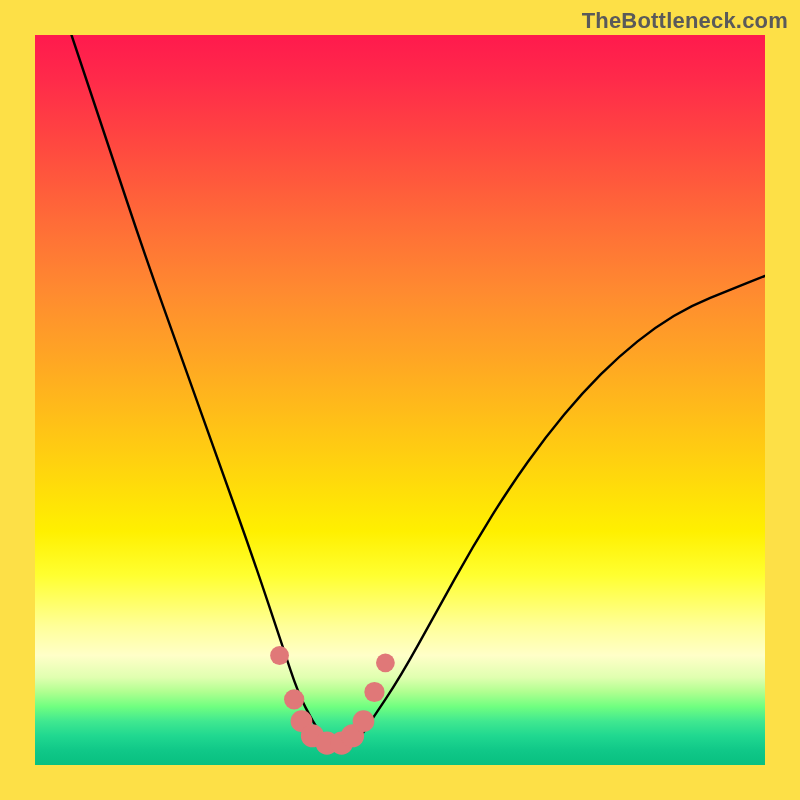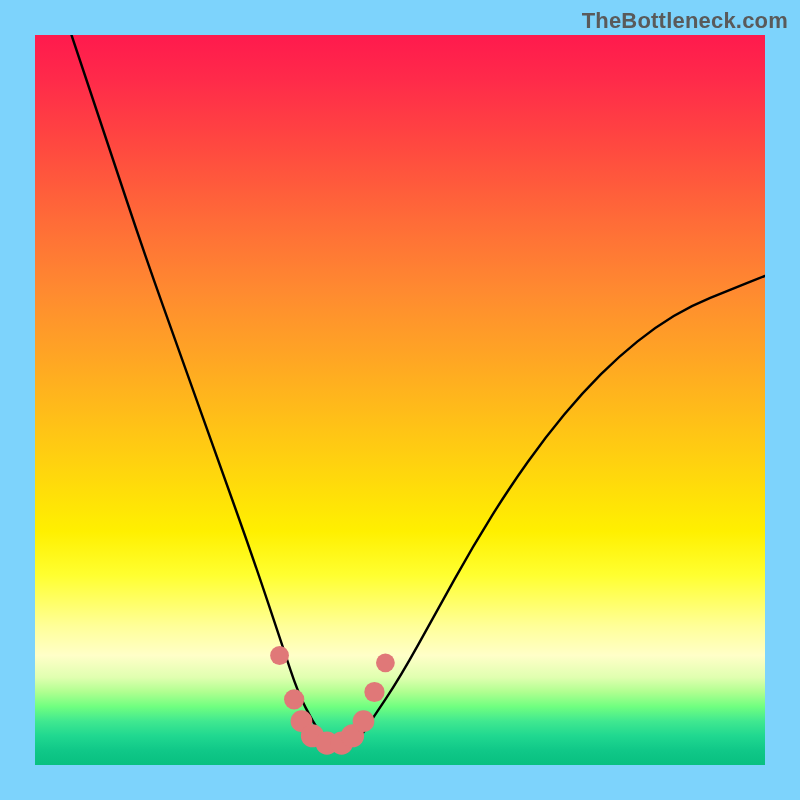--- a/index.html
+++ b/index.html
@@ -1,21 +1,21 @@
 <!DOCTYPE html>
 <html><head>
 <meta charset="utf-8">
 <style>
   * { margin: 0; padding: 0; box-sizing: border-box; }
   html, body { width: 800px; height: 800px; overflow: hidden; background: #000; }
   .chart-container {
     position: relative;
     width: 800px;
     height: 800px;
-    background: #7dd3fc;
+    background: #fde047;
   }
   .plot-area {
     position: absolute;
     left: 35px;
     top: 35px;
     width: 730px;
     height: 730px;
     background: linear-gradient(to bottom,
       #ff1a4d 0%,
       #ff2a4a 6%,

